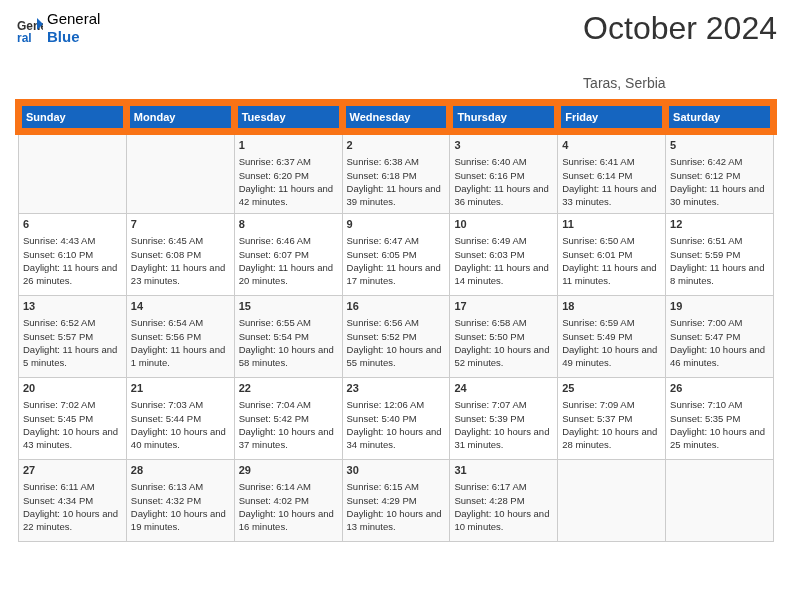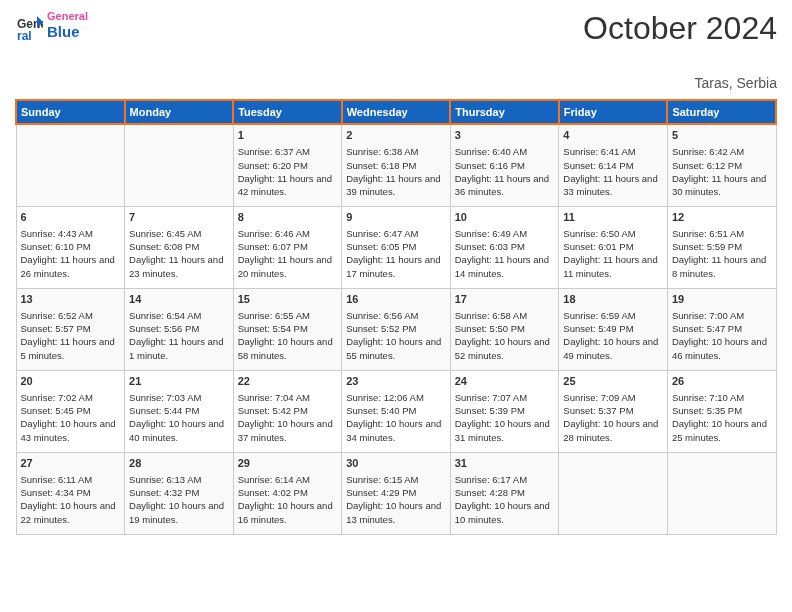--- a/index.html
+++ b/index.html
@@ -25,21 +25,20 @@
     .logo {
       display: flex;
       align-items: center;
     }
     .logo-icon {
       width: 28px;
       height: 28px;
       margin-right: 2px;
     }
     .title-block {
-      text-align: right;
     }
     .month-title {
       font-size: 32px;
       font-weight: normal;
       color: #333;
     }
     .location {
       font-size: 14px;
       color: #555;
       margin-top: 28px;
@@ -49,21 +48,21 @@
       border-collapse: collapse;
       table-layout: fixed;
     }
     thead tr th {
       background: #1565c0;
       color: #fff;
       font-size: 11px;
       font-weight: bold;
       padding: 5px 4px;
       text-align: left;
-      border: 2px solid #f97316;
+      border: 7px solid #f97316;
     }
     tbody tr td {
       border: 1px solid #ccc;
       vertical-align: top;
       padding: 3px 4px;
       font-size: 9.5px;
       color: #333;
       height: 82px;
     }
     tbody tr:nth-child(odd) td {
@@ -88,21 +87,21 @@
 <div class="page">
   <div class="header">
     <div class="logo">
       <svg class="logo-icon" viewBox="0 0 28 28">
         <rect x="0" y="0" width="28" height="28" fill="white"></rect>
         <text x="2" y="16" font-size="12" font-weight="bold" fill="#333" font-family="Arial">Gene</text>
         <text x="2" y="28" font-size="12" font-weight="bold" fill="#1565c0" font-family="Arial">ral</text>
         <polygon points="22,4 28,10 22,16" fill="#1565c0"></polygon>
       </svg>
       <div style="display:flex;flex-direction:column;line-height:1.2;margin-left:2px;">
-        <span style="font-size:11px;font-weight:bold;color:#ec4899;">General</span>
+        <span style="font-size:15px;font-weight:normal;color:#000000;">General</span>
         <span style="font-size:15px;font-weight:bold;color:#1565c0;">Blue</span>
       </div>
     </div>
     <div class="title-block">
       <div class="month-title">October 2024</div>
       <div class="location">Taras, Serbia</div>
     </div>
   </div>
 
   <table>

